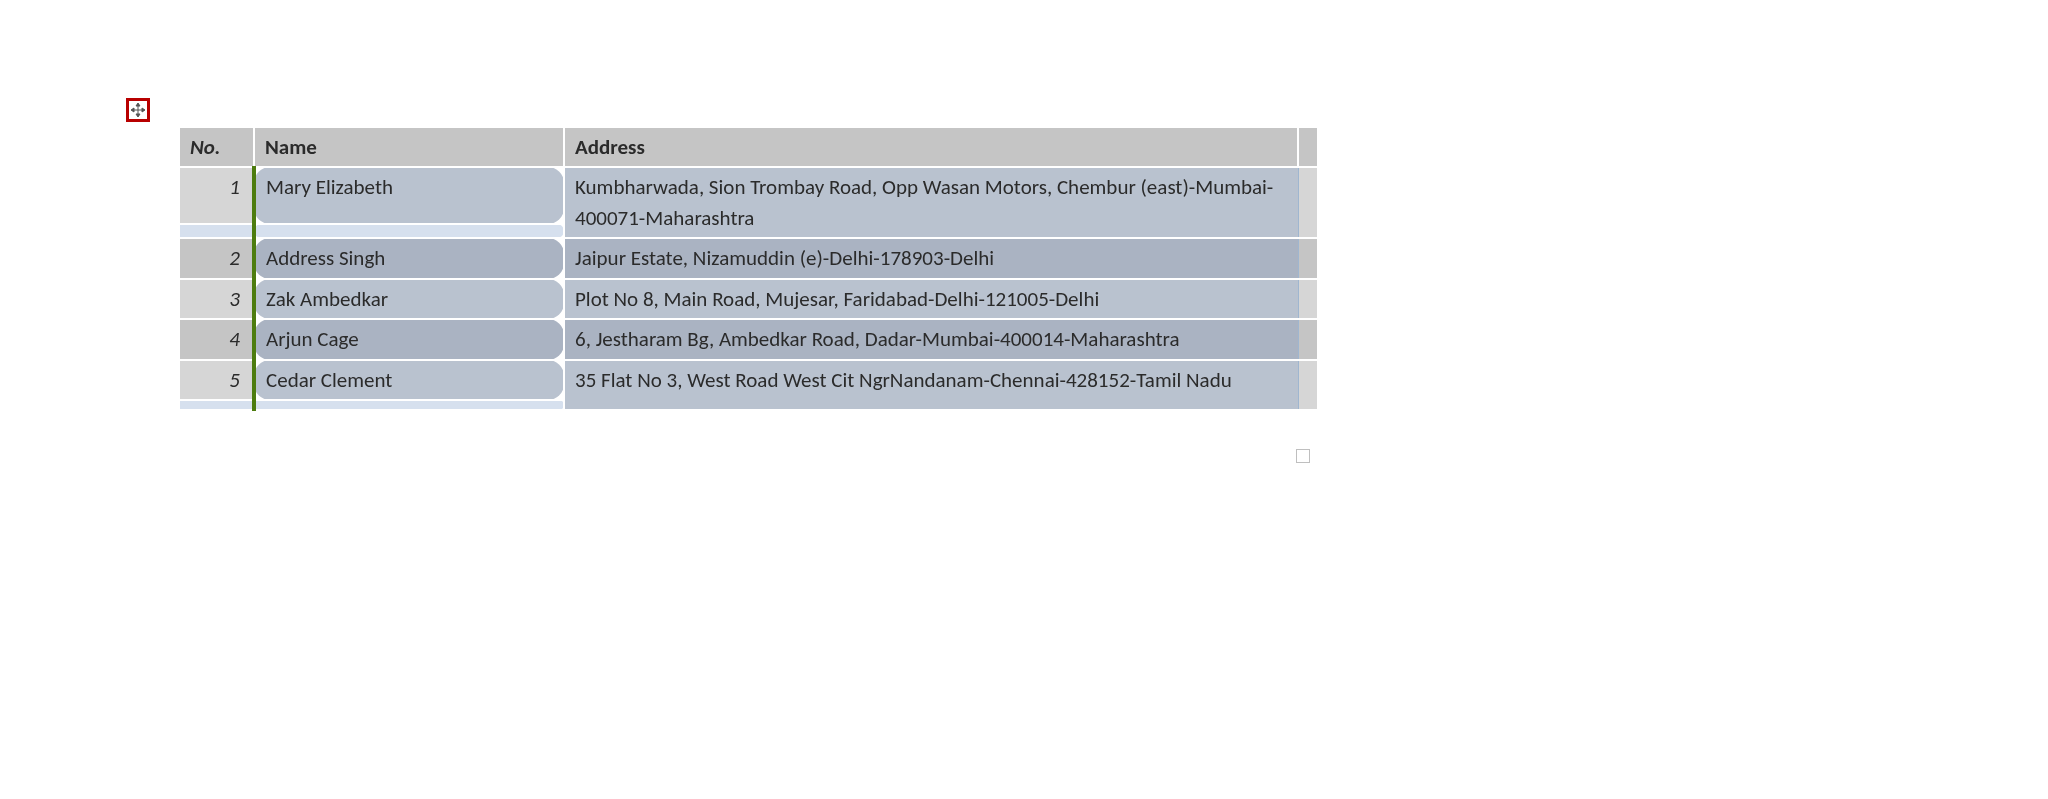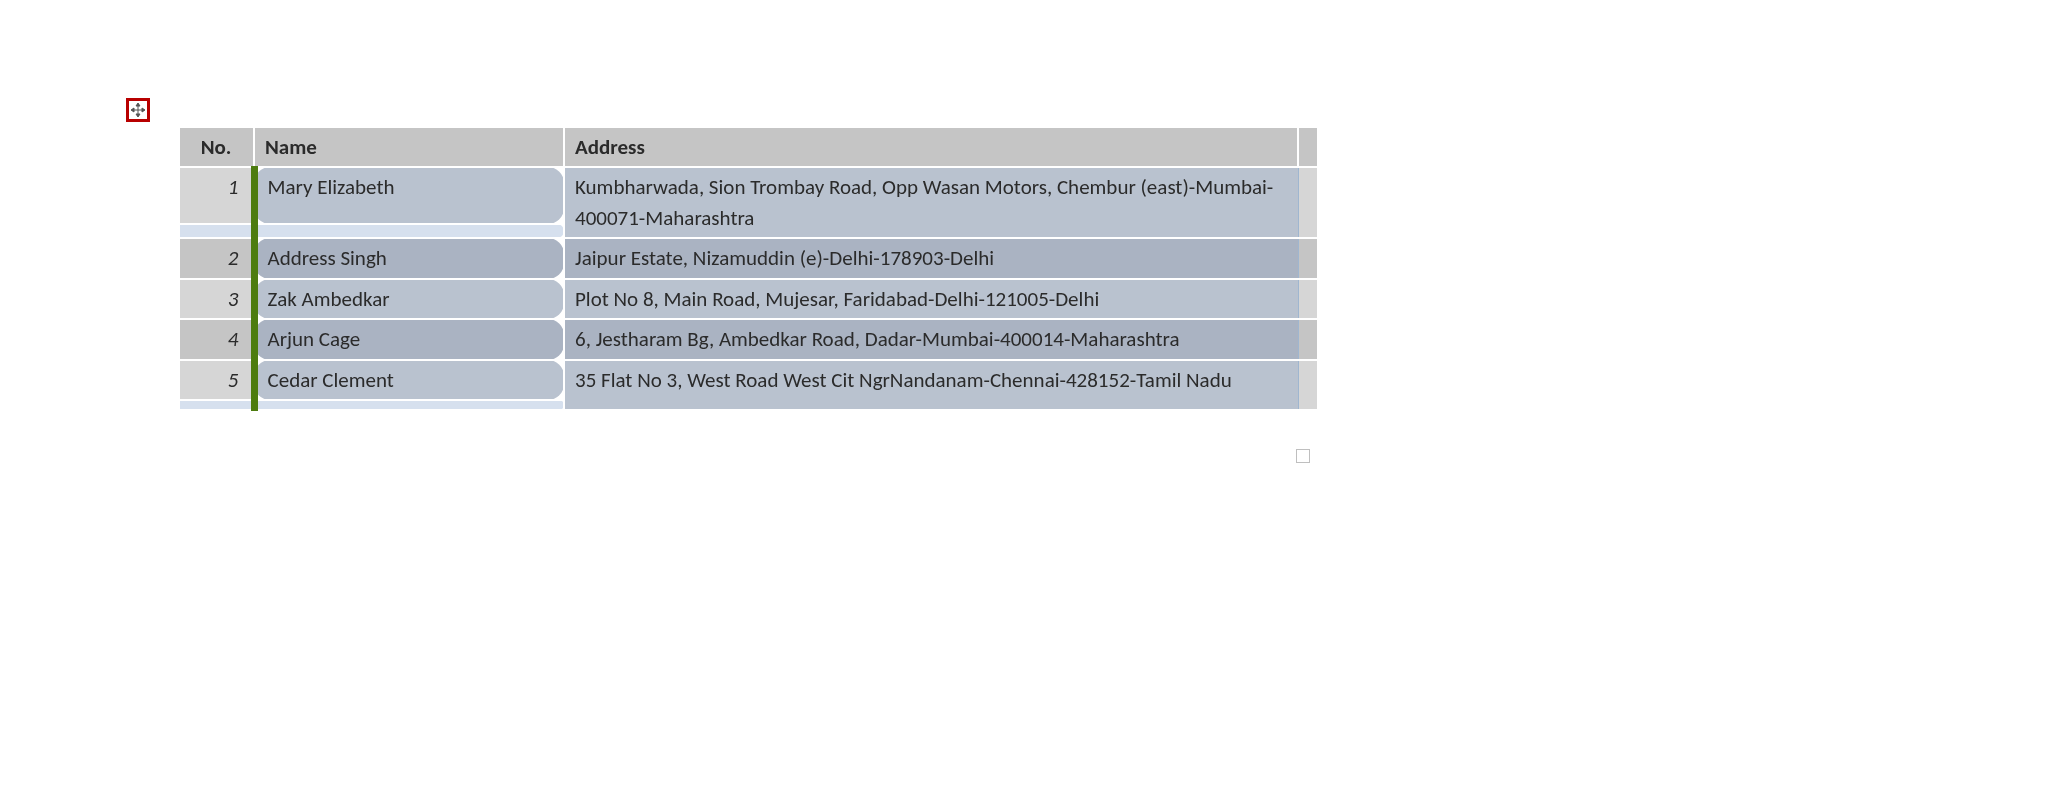--- a/index.html
+++ b/index.html
@@ -73,38 +73,38 @@
     border-right: 2px solid #ffffff;
   }
   .doc-table tr { border-bottom: 2px solid #ffffff; }
 
   
   .doc-table thead th {
     background: #c5c5c5;
     font-weight: 700;
     text-align: left;
   }
-  .doc-table thead th.col-no-h { text-align: center; padding-right: 11px; }
+  .doc-table thead th.col-no-h { font-style: italic; text-align: left; padding-right: 11px; }
 
   
   .doc-table tbody tr td.num-col {
     font-style: italic;
     text-align: right;
     padding-right: 12px;
   }
 
   
   .doc-table tbody tr.band-a td.num-col { background: #d6d6d6; }
   .doc-table tbody tr.band-b td.num-col { background: #c5c5c5; }
 
   
   .doc-table tbody tr.band-a td.sel { background: #b9c2cf; }
   .doc-table tbody tr.band-b td.sel { background: #aab3c2; }
   .doc-table tbody td.sel { border-top: 1px solid #9fb6d0; border-bottom: 1px solid #9fb6d0; }
-  .doc-table tbody td.sel.first-col { border-left: 7px solid #4d7c0f; border-radius: 16px; }
+  .doc-table tbody td.sel.first-col { border-left: 4px solid #4d7c0f; border-radius: 16px; }
   .doc-table tbody td.sel.last-col  { border-right: 1px solid #9fb6d0; }
 
   
   .doc-table thead th.tail { background: #c5c5c5; padding:0; }
   .doc-table tbody td.tail-a { background: #d6d6d6; padding:0; }
   .doc-table tbody td.tail-b { background: #c5c5c5; padding:0; }
 
   
   .cont-light { background: #d6e0ee !important; }
 

